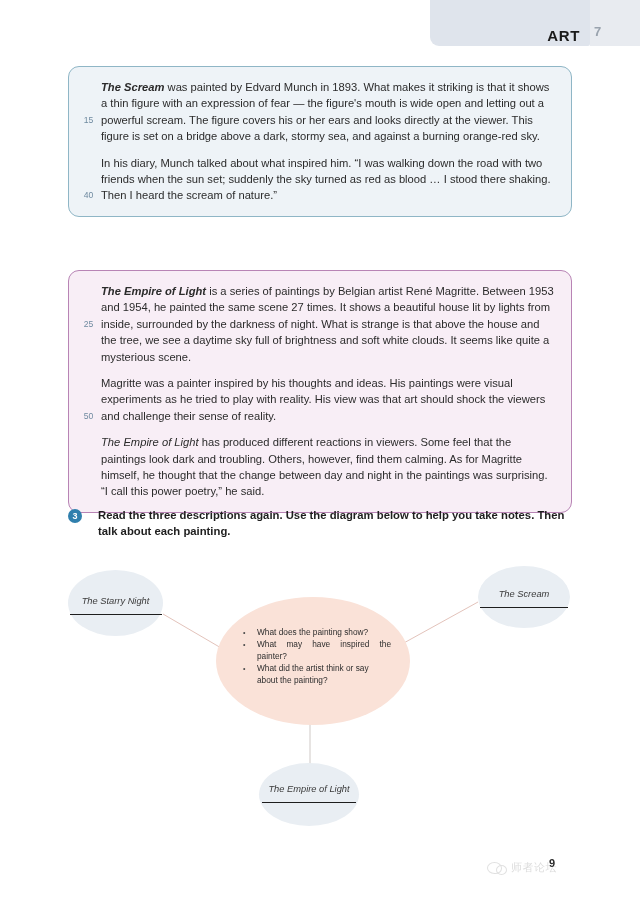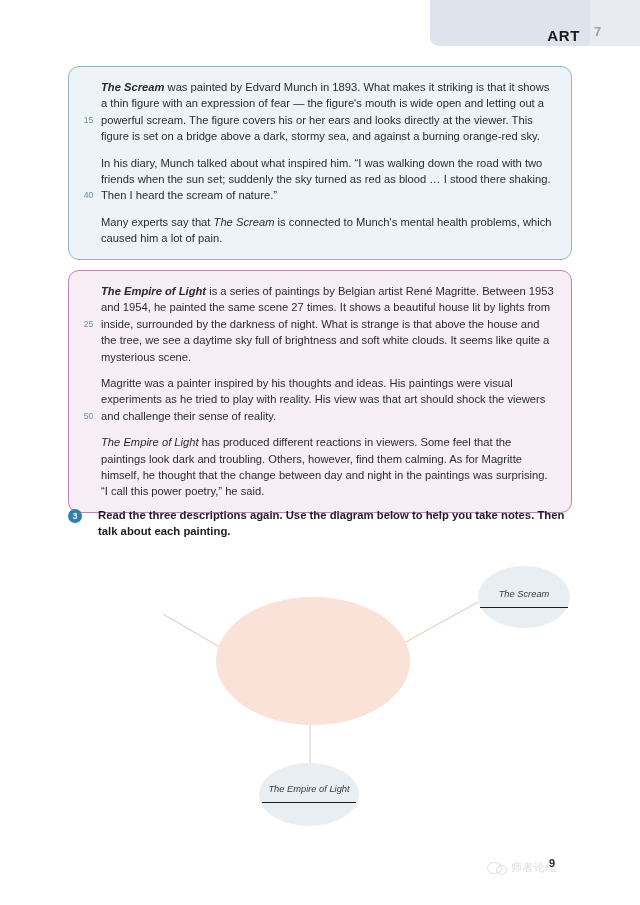--- a/index.html
+++ b/index.html
@@ -283,23 +283,20 @@
 <div class="reading-box box-blue">
 
   <p class="para">
     <span class="lineno" style="top:32.8px">15</span><span class="ttl-b">The Scream</span><span> was painted by Edvard Munch in 1893. What makes it striking is that it shows a thin figure with an expression of fear — the figure's mouth is wide open and letting out a powerful scream. The figure covers his or her ears and looks directly at the viewer. This figure is set on a bridge above a dark, stormy sea, and against a burning orange-red sky.</span>
   </p>
 
   <p class="para">
     <span class="lineno" style="top:32.8px">40</span><span>In his diary, Munch talked about what inspired him. “I was walking down the road with two friends when the sun set; suddenly the sky turned as red as blood … I stood there shaking. Then I heard the scream of nature.”</span>
   </p>
 
-  <p class="para">
-    <span>Many experts say that </span><span class="ttl-i">The Scream</span><span> is connected to Munch's mental health problems, which caused him a lot of pain.</span>
-  </p>
 
 </div>
 
 <div class="reading-box box-pink">
 
   <p class="para">
     <span class="lineno" style="top:32.8px">25</span><span class="ttl-b">The Empire of Light</span><span> is a series of paintings by Belgian artist René Magritte. Between 1953 and 1954, he painted the same scene 27 times. It shows a beautiful house lit by lights from inside, surrounded by the darkness of night. What is strange is that above the house and the tree, we see a daytime sky full of brightness and soft white clouds. It seems like quite a mysterious scene.</span>
   </p>
 
   <p class="para">
@@ -320,22 +317,32 @@
 <div class="diagram">
 
   <svg width="640" height="290" style="position:absolute;left:0;top:0;">
     <line x1="163" y1="62" x2="228" y2="100" stroke="#e3c3bb" stroke-width="1"></line>
     <line x1="478" y1="50" x2="402" y2="92" stroke="#e3c3bb" stroke-width="1"></line>
     <line x1="310" y1="172" x2="310" y2="213" stroke="#cfc9c6" stroke-width="1"></line>
   </svg>
 
   <div class="center-node">
     <div class="center-ellipse"></div>
+    <ul class="center-list">
+      <li>What does the painting show?</li>
+      <li class="justified">What may have inspired the painter?</li>
+      <li>What did the artist think or say about the painting?</li>
+    </ul>
   </div>
 
+  <div class="node" id="node-starry">
+    <div class="node-ellipse"></div>
+    <div class="node-label">The Starry Night</div>
+    <div class="node-rule"></div>
+  </div>
 
   <div class="node" id="node-scream">
     <div class="node-ellipse"></div>
     <div class="node-label">The Scream</div>
     <div class="node-rule"></div>
   </div>
 
   <div class="node" id="node-empire">
     <div class="node-ellipse"></div>
     <div class="node-label">The Empire of Light</div>

